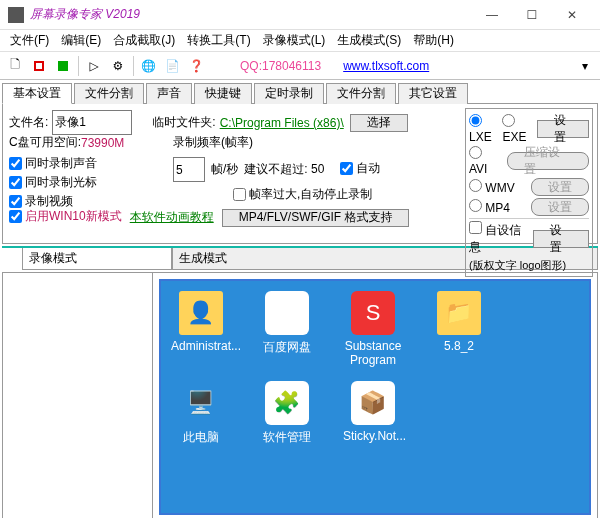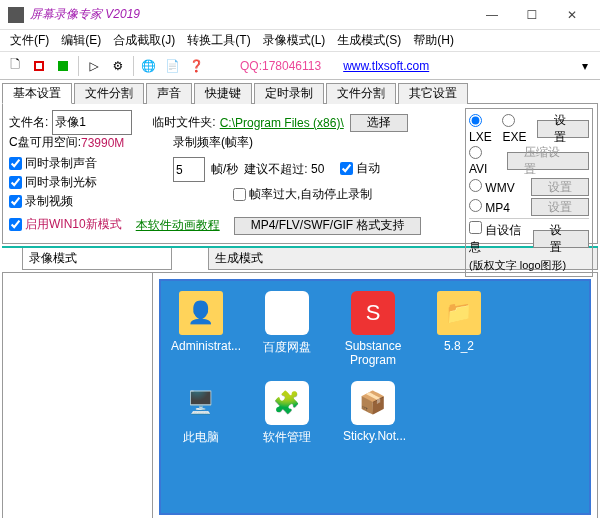--- a/index.html
+++ b/index.html
@@ -18,34 +18,34 @@
 .tabs { display: flex; border-bottom: 1px solid #999; margin: 2px 2px 0 2px; height: 22px; }
 .tab { padding: 1px 10px; border: 1px solid #999; border-bottom: none; margin-right: 2px; background: #f0f0f0; position: relative; top: 1px; font-family: Liberation Mono, monospace; }
 .tab.active { background: #fff; border-bottom: 1px solid #fff; }
 .panel { border: 1px solid #999; border-top: none; margin: 0 2px; padding: 6px; height: 140px; position: relative; }
 .row { display: flex; align-items: center; margin-bottom: 4px; }
 .lbl { margin-right: 4px; }
 input[type=text] { border: 1px solid #7a7a7a; height: 25px; padding: 0 2px; background: #fff; }
 .green { color: #008000; text-decoration: underline; }
 .red { color: #be185d; }
 .btn { border: 1px solid #888; background: #e8e8e8; padding: 1px 16px; height: 18px; display: inline-flex; align-items: center; }
-.btn.dis { color: #999; }
+.btn.dis { color: #999; border-radius: 8px; }
 .chk { display: flex; align-items: center; gap: 3px; margin-bottom: 2px; }
 .chk input { margin: 0; }
 .rightbox { position: absolute; right: 4px; top: 4px; width: 128px; border: 1px solid #999; padding: 3px; }
 .rightbox .hdr { color: #d00; display:flex; align-items:center; gap:3px;}
 .rline { display: flex; align-items: center; gap: 4px; margin: 2px 0; }
 .rline input[type=radio] { margin: 0; }
 .midcol { position: absolute; left: 170px; top: 30px; width: 260px; }
 .leftcol { position: absolute; left: 6px; top: 30px; width: 160px; }
-.bottomrow { position:absolute; left:6px; bottom:8px; right:140px; display:flex; align-items:center; gap:14px;}
+.bottomrow { position:absolute; left:6px; bottom:16px; right:140px; display:flex; align-items:center; gap:8px;}
 .modebar { display: flex; border-top: 2px solid #14b8a6; margin: 2px 2px 0 2px; padding-left: 20px; }
 .modebar > div { padding: 2px 6px; border: 1px solid #999; border-top:none;}
 .modebar .m1 { width: 150px; }
-.modebar .m2 { flex: 1; background: #efefef; margin-left: 36px; }
+.modebar .m2 { flex: 1; background: #efefef; }
 .workspace { display: flex; height: 250px; margin: 2px; border: 1px solid #999; }
 .ws-left { width: 150px; border-right: 1px solid #999; background: #fff; }
 .ws-right { flex: 1; background: #fff; padding: 6px; }
 .preview { width: 100%; height: 100%; border: 2px solid #3a76d6; background: #2b8cd9; position: relative; padding: 10px; }
 .iconrow { display: flex; gap: 26px; margin-bottom: 14px; }
 .dicon { width: 60px; text-align: center; color: #fff; font-size: 11px; }
 .dicon .ic { width: 44px; height: 44px; margin: 0 auto 4px auto; border-radius: 6px; background: #fff; display:flex; align-items:center; justify-content:center; font-size:22px;}
 .folder { background: #ffd35a !important; border-radius:3px !important;}
 </style>
 </head>

